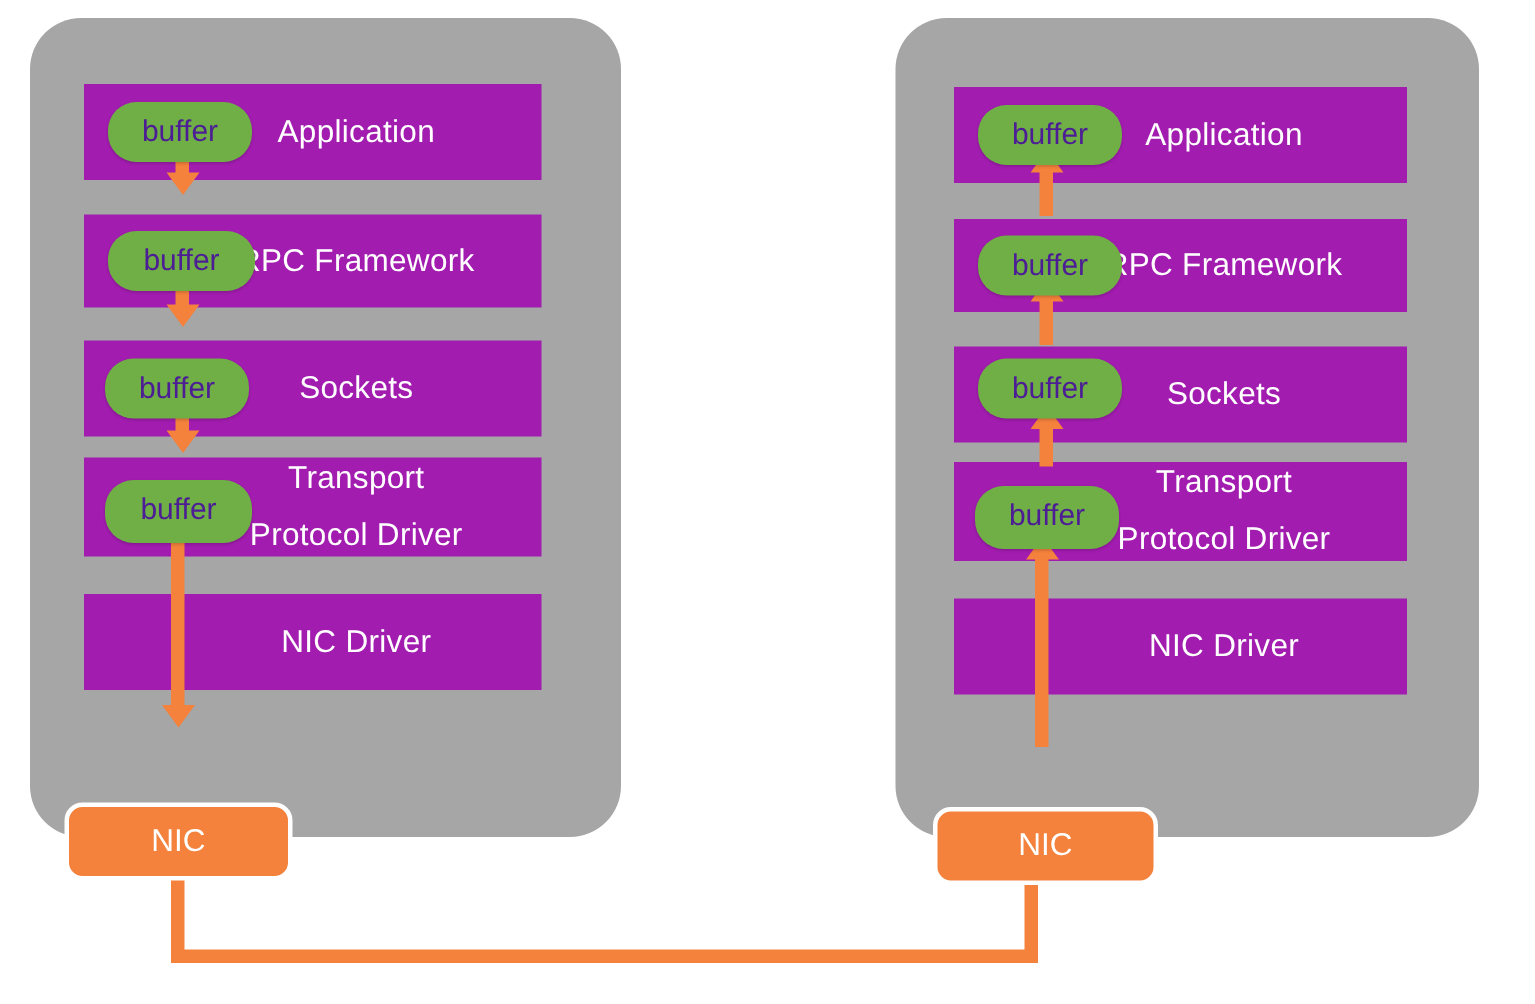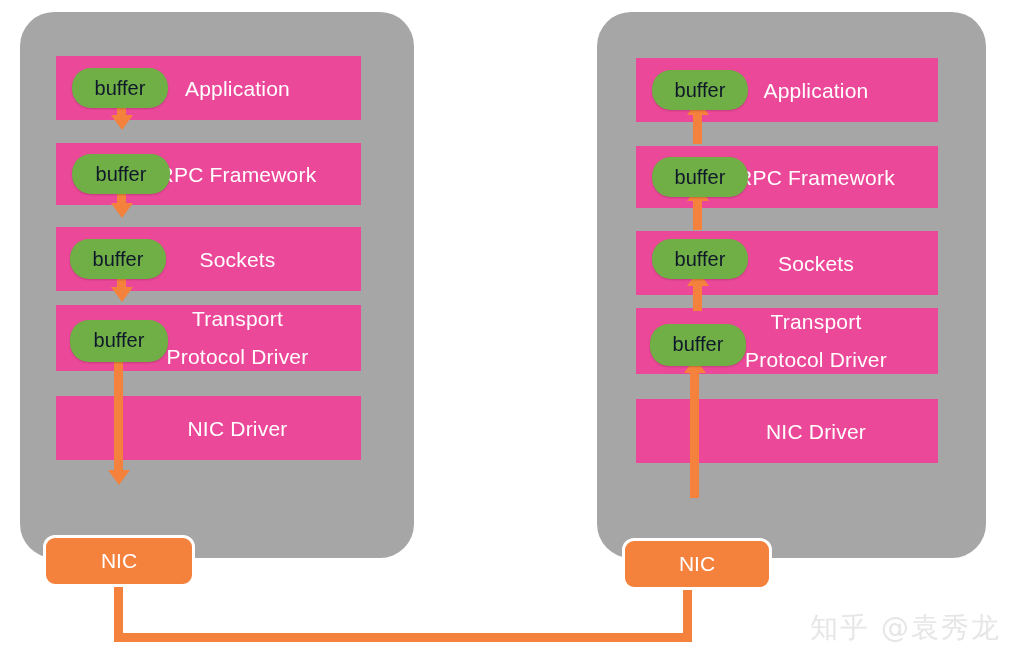--- a/index.html
+++ b/index.html
@@ -23,21 +23,21 @@
     position: absolute;
     background: #a6a6a6;
     border-radius: 34px;
   }
   #host-left  { left: 20px;  top: 12px; width: 394px; height: 546px; }
   #host-right { left: 597px; top: 12px; width: 389px; height: 546px; }
 
   
   .layer {
     position: absolute;
-    background: #ec4899;
+    background: #a21caf;
     box-sizing: border-box;
   }
   .layer-label {
     position: absolute;
     color: #ffffff;
     font-size: 21px;
     line-height: 25px;
     text-align: center;
     white-space: pre-line;
     left: 0; right: 0;
@@ -46,21 +46,21 @@
     padding-left: 58px;
     letter-spacing: .2px;
   }
   .layer-label.two-line { line-height: 38px; }
 
   
   .buffer {
     position: absolute;
     background: #6faf46;
     border-radius: 19px;
-    color: #0f172a;
+    color: #4c1d95;
     font-size: 20px;
     line-height: 40px;
     text-align: center;
     z-index: 4;
     box-shadow: 0 1px 2px rgba(0,0,0,.18);
   }
 
   
   .nic {
     position: absolute;
@@ -203,15 +203,14 @@
 
   <div class="nic" style="left:622px; top:497px; width:150px; height:52px;">
     <span>NIC</span>
   </div>
 
   <div class="conn" style="left:114px; top:546px; width:9px; height:96px;"></div>
   <div class="conn" style="left:114px; top:633px; width:578px; height:9px;"></div>
   <div class="conn" style="left:683px; top:566px; width:9px; height:76px;"></div>
   <div class="arrowhead up" style="left:677px; top:552px;"></div>
 
-  <div id="watermark">知乎 @袁秀龙</div>
 
 </div>
 
 </body></html>

